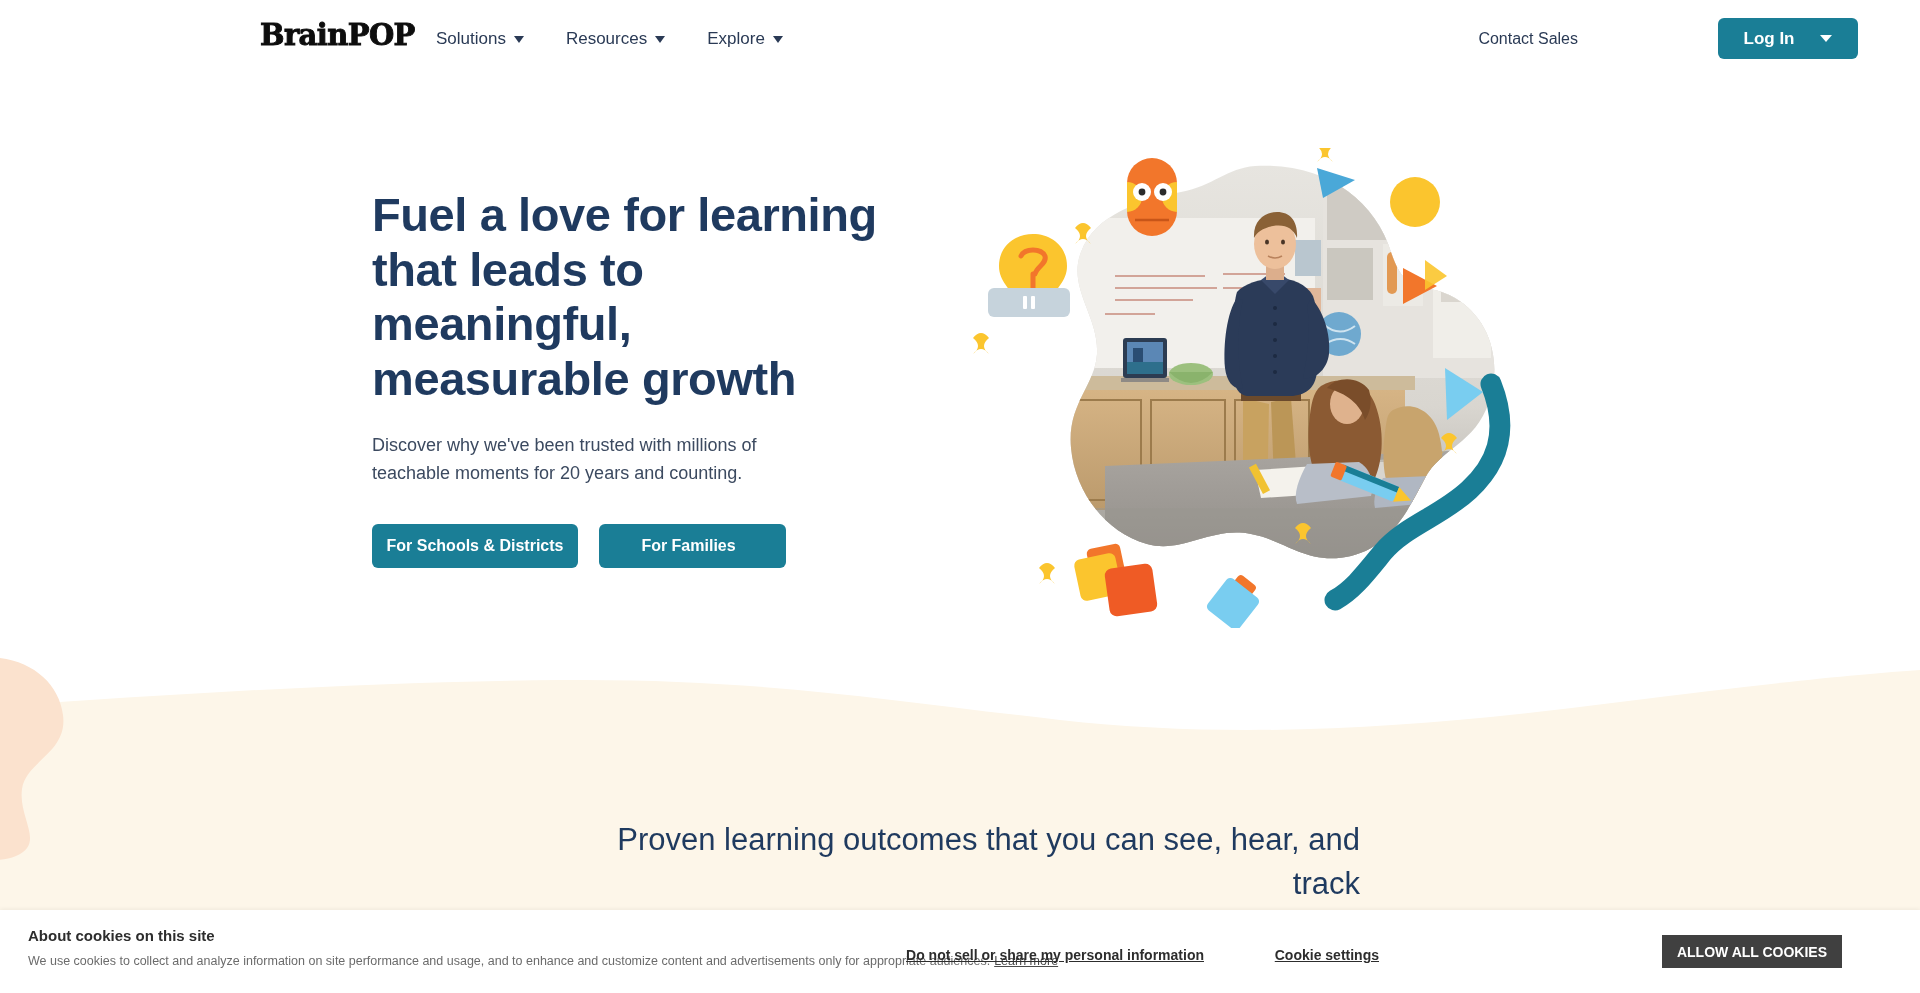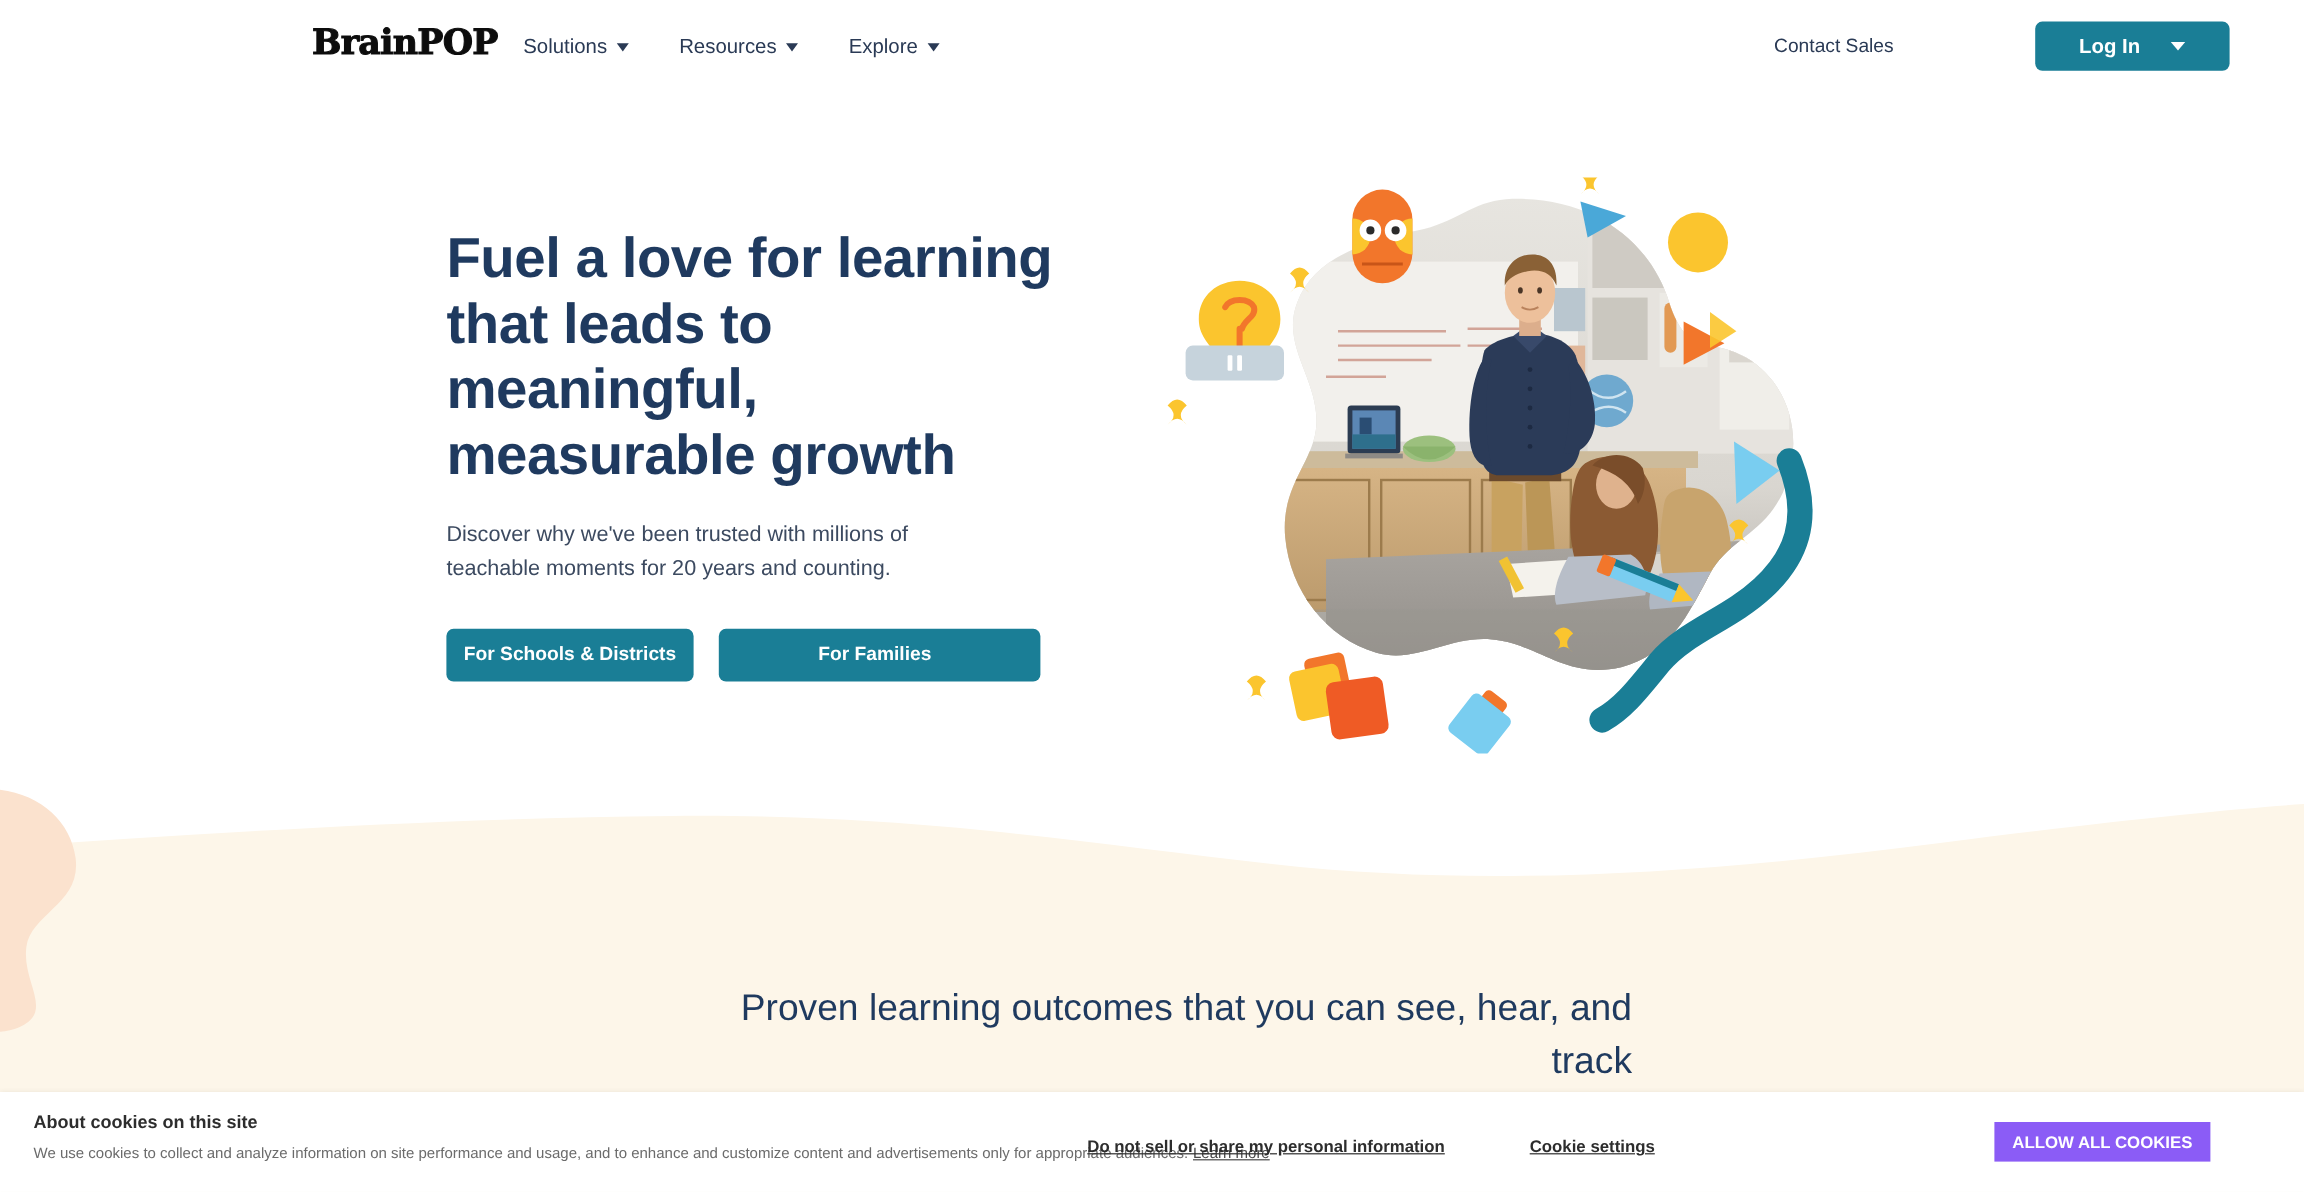--- a/index.html
+++ b/index.html
@@ -46,21 +46,21 @@
     border-right: 5.5px solid transparent;
     border-top: 7px solid #2a3a55;
     display: inline-block;
   }
   .contact-sales {
     font-size: 16px; color: #2a3a55; cursor: pointer;
     position: absolute; right: 342px; top: 30px; white-space: nowrap;
   }
   .login-btn {
     position: absolute; right: 62px; top: 18px;
-    width: 162px; height: 41px;
+    width: 140px; height: 41px;
     background: #1a7e96;
     border: none; border-radius: 6px;
     color: #ffffff; font-size: 17px; font-weight: 700;
     display: flex; align-items: center; justify-content: center;
     gap: 26px; cursor: pointer;
   }
   .login-caret {
     width: 0; height: 0;
     border-left: 6px solid transparent;
     border-right: 6px solid transparent;
@@ -96,21 +96,21 @@
   .hero-ctas { margin-top: 36px; display: flex; gap: 21px; }
   .cta {
     height: 44px; border: none; border-radius: 6px;
     background: #1a7e96; color: #fff;
     font-size: 16px; font-weight: 700;
     cursor: pointer; padding: 0 24px;
     display: flex; align-items: center; justify-content: center;
     white-space: nowrap;
   }
   .cta-schools { width: 206px; }
-  .cta-families { width: 268px; padding-left: 16px; }
+  .cta-families { width: 187px; padding-left: 16px; }
 
   
   .hero-art { position: absolute; left: 955px; top: 70px; width: 600px; height: 480px; }
   .pause-btn {
     position: absolute; left: 33px; top: 140px;
     width: 82px; height: 29px;
     background: #c6d3dc; border: none; border-radius: 6px;
     display: flex; align-items: center; justify-content: center;
     gap: 4px; cursor: pointer; z-index: 12;
   }
@@ -153,21 +153,21 @@
     text-decoration: underline; cursor: pointer; white-space: nowrap;
   }
   .cookie-settings {
     position: absolute; right: 541px; top: 37px;
     font-size: 14px; font-weight: 700; color: #2d2d2d;
     text-decoration: underline; cursor: pointer; white-space: nowrap;
   }
   .allow-all {
     position: absolute; right: 78px; top: 25px;
     width: 180px; height: 33px;
-    background: #8b5cf6; border: none;
+    background: #404040; border: none;
     color: #fff; font-size: 14px; font-weight: 700;
     cursor: pointer; display:flex; align-items:center; justify-content:center;
     white-space: nowrap;
   }
 </style>
 </head>
 <body>
 
 <div class="page">
 

